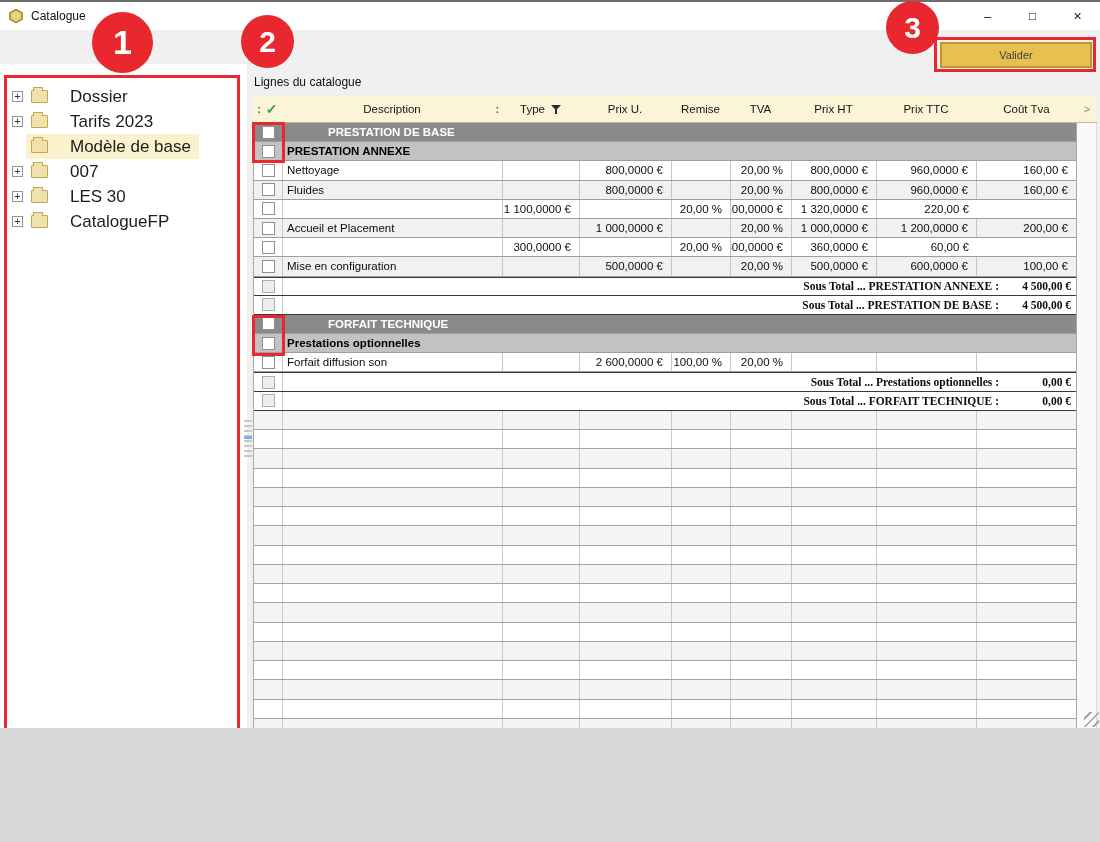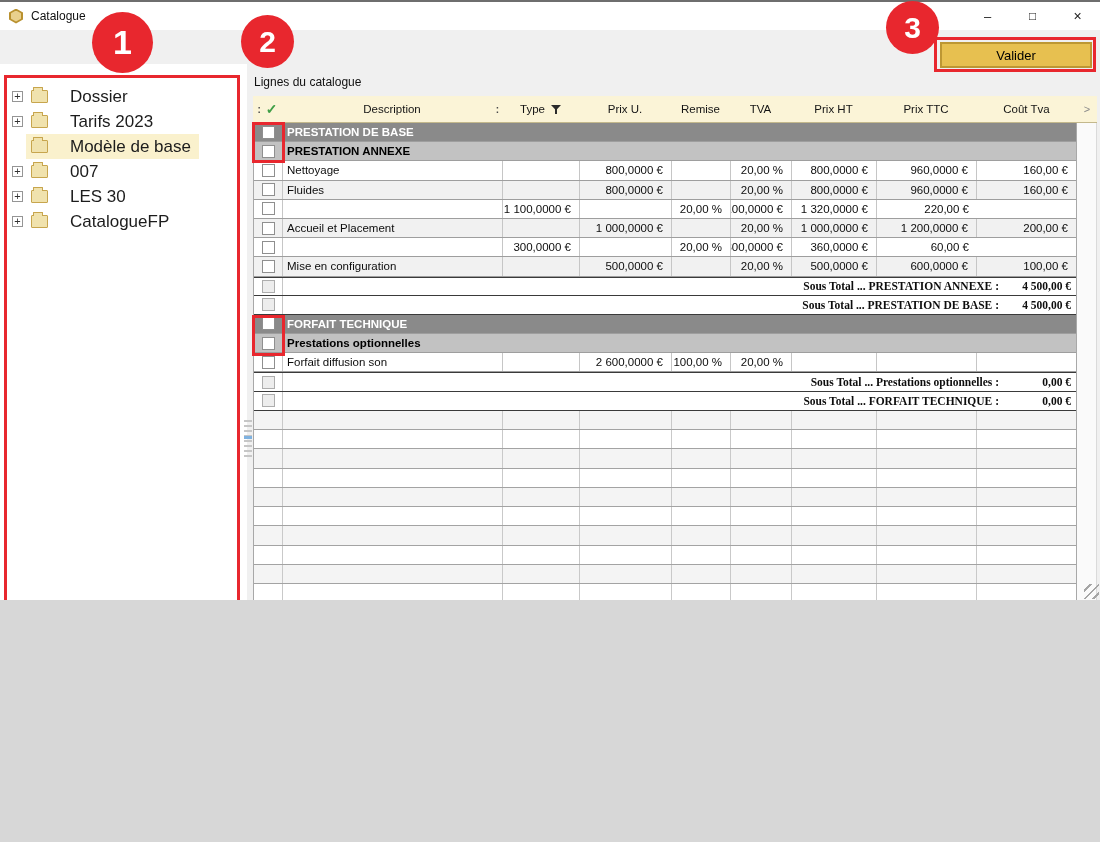--- a/index.html
+++ b/index.html
@@ -1,17 +1,17 @@
 <!DOCTYPE html>
 <html><head>
 <meta charset="utf-8">
 <style>
   * { box-sizing: border-box; margin: 0; padding: 0; }
   body { background:#d7d7d7; font-family:"Liberation Sans", sans-serif; }
-  .stage { position:relative; width:1100px; height:600px; background:#f0f0f0; overflow:hidden; }
+  .stage { position:relative; width:1100px; height:728px; background:#f0f0f0; overflow:hidden; }
 
   
   .topline { position:absolute; left:0; top:0; width:100%; height:2px; background:#6e6e6e; }
   .titlebar { position:absolute; left:0; top:2px; width:100%; height:28px; background:#ffffff; display:flex; align-items:center; }
   .appicon-outer { width:14px; height:15px; margin-left:9px; background:#b9912f; clip-path:polygon(50% 0,100% 26%,100% 74%,50% 100%,0 74%,0 26%); position:relative; flex:none; }
   .appicon-inner { position:absolute; left:2px; top:2px; right:2px; bottom:2px; background:#e9d08d; clip-path:polygon(50% 0,100% 26%,100% 74%,50% 100%,0 74%,0 26%); }
   .apptitle { font-size:12px; color:#101010; margin-left:8px; }
   .winbtn { position:absolute; top:0; height:28px; width:45px; display:flex; align-items:center; justify-content:center; font-size:13px; color:#1a1a1a; cursor:default; }
   .winbtn.min { right:90px; } .winbtn.max { right:45px; font-size:12px; } .winbtn.close { right:0; font-size:14px; }
 
@@ -56,21 +56,21 @@
   .desccell { padding-left:4px; border-right:1px solid #c6c6c6; white-space:nowrap; }
   .typecell { border-right:1px solid #c6c6c6; }
   .numcell { justify-content:flex-end; padding-right:8px; border-right:1px solid #c6c6c6; white-space:nowrap; }
   .row .cell:last-child { border-right:none; }
   .cb { width:13px; height:13px; background:#fff; border:1px solid #8f8f8f; flex:none; }
   .cb.dim { background:#ededed; border-color:#adadad; }
 
   .row.section-dark { background:#8a8a8a; }
   .row.section-med  { background:#c2c2c2; }
   .row.section-dark .labelspan, .row.section-med .labelspan { grid-column:2/-1; display:flex; align-items:center; padding-left:4px; font-weight:bold; }
-  .row.section-dark .labelspan { color:#ffffff; }
+  .row.section-dark .labelspan { color:#ffffff;margin-left:41px; }
   .row.section-med .labelspan { color:#000000; }
   .row.section-dark .cbcell, .row.section-med .cbcell { border-right:none; }
 
   .row.subtotal { font-weight:bold; border-bottom:1px solid #3a3a3a; }
   .row.subtotal.first { border-top:1px solid #3a3a3a; }
   .row.subtotal .spancell { grid-column:2/-1; display:flex; align-items:center; justify-content:flex-end; padding-right:5px;font-family:Liberation Serif, serif; }
   .row.subtotal .stval { display:inline-block; width:72px; text-align:right; }
 
   .empties { position:absolute; left:253px; top:411px; width:824px; height:404px; display:flex; flex-direction:column;
     border-left:1px solid #a8a8a8; border-right:1px solid #a8a8a8; background:#fff; }
@@ -78,21 +78,21 @@
   .erow.alt { background:#f4f4f4; }
   .erow div { border-right:1px solid #c9c9c9; } .erow div:last-child { border-right:none; }
 
   .tfoot { position:absolute; left:253px; top:815px; width:824px; height:23px; background:#ffffff;
     border:1px solid #8f8f8f; display:grid; grid-template-columns:538px 85px 100px auto; font-size:12px; color:#0d0d0d; align-items:center; }
   .tfoot .flabel { padding-left:4px; }
   .tfoot .fnum { height:100%; display:flex; align-items:center; justify-content:flex-end; padding-right:5px; border-left:1px solid #9e9e9e; white-space:nowrap; }
 
   
   .valider { position:absolute; left:940px; top:42px; width:152px; height:26px; background:#e7c050; border:2px solid #bd9733;
-    display:flex; align-items:center; justify-content:center; font-size:13px; color:#000000; cursor:pointer; }
+    display:flex; align-items:center; justify-content:center; font-size:11px; color:#404040; cursor:pointer; }
 
   
   .ann { position:absolute; border:3px solid #e8272e; z-index:40; }
   .ann-tree { left:4px; top:75px; width:236px; height:746px; }
   .ann-cb1 { left:252px; top:122px; width:33px; height:41px; }
   .ann-cb2 { left:252px; top:315px; width:33px; height:41px; }
   .ann-val { left:934px; top:37px; width:162px; height:35px; }
   .badge { position:absolute; background:#e8272e; border-radius:50%; color:#fff; font-weight:bold; display:flex; align-items:center; justify-content:center; z-index:50; }
   .b1 { left:92px; top:12px; width:61px; height:61px; font-size:34px; }
   .b2 { left:241px; top:15px; width:53px; height:53px; font-size:30px; }

